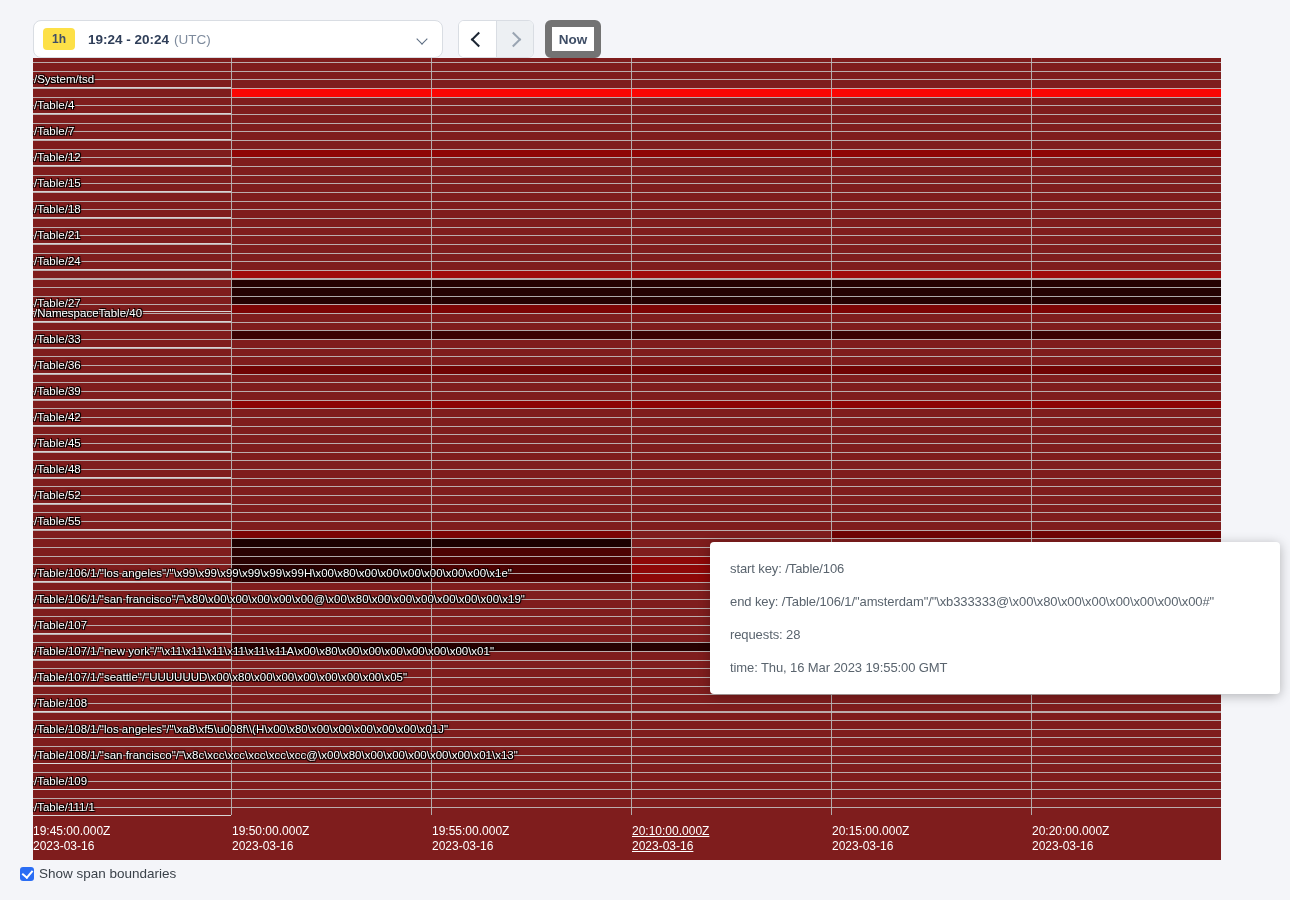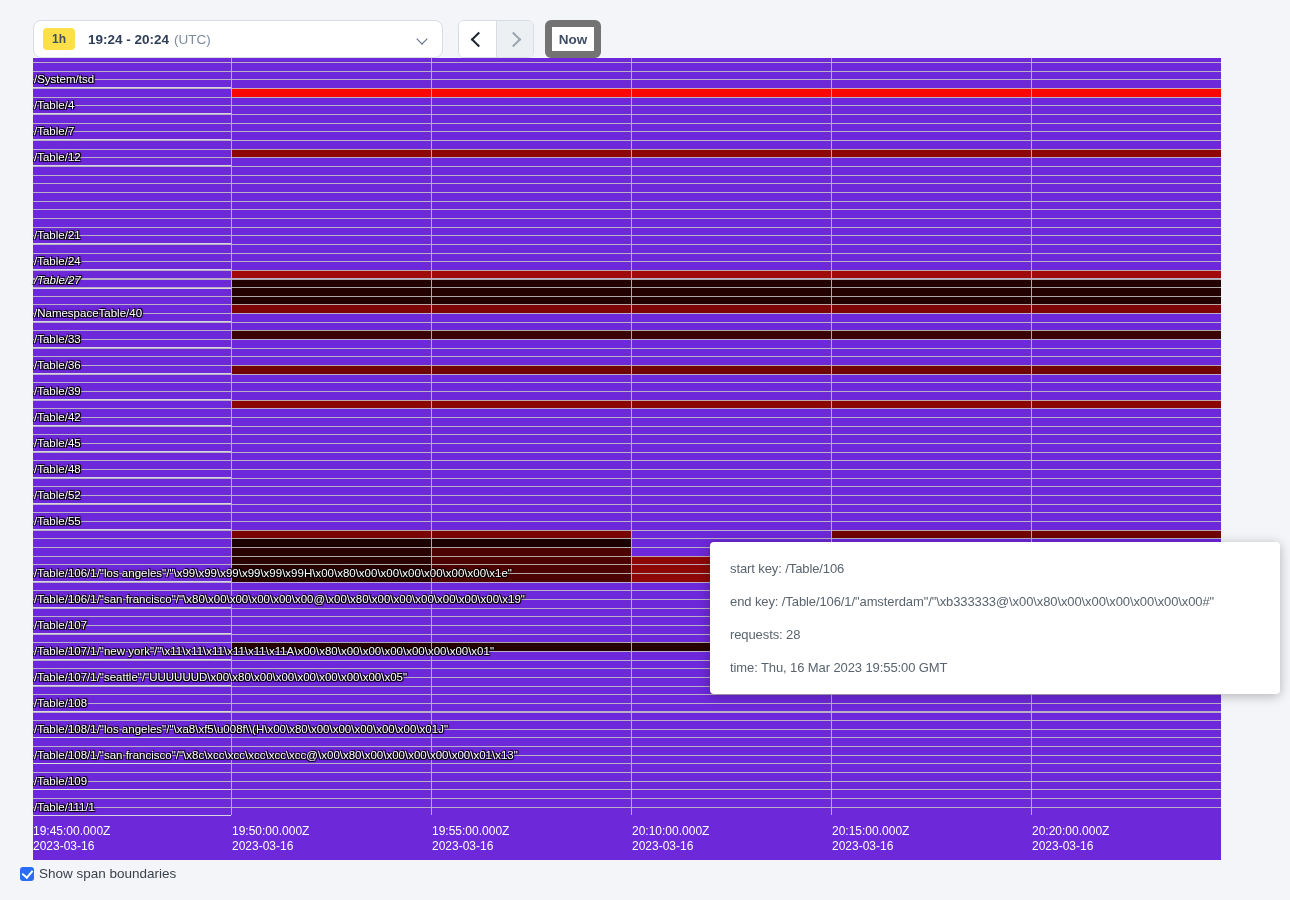--- a/index.html
+++ b/index.html
@@ -43,21 +43,21 @@
   .nav.next .chev{transform:rotate(225deg);margin-right:3px;border-width:2.6px;}
   .now-btn{
     position:absolute;left:545px;top:20px;width:56px;height:38px;
     background:#fff;border:7px solid #737373;border-radius:6px;box-sizing:border-box;
     font-family:"Liberation Sans",sans-serif;font-size:13.5px;font-weight:bold;color:#3f4e66;cursor:pointer;
   }
 
   
   .canvas{
     position:absolute;left:33px;top:58px;width:1188px;height:802px;
-    background:#6d28d9;
+    background:#7f1d1d;
   }
   .band{position:absolute;}
   .hlines{
     position:absolute;left:0;top:4px;width:100%;height:753px;
     background:repeating-linear-gradient(to bottom,
       rgba(198,198,198,0.85) 0px, rgba(198,198,198,0.85) 1px,
       transparent 1px, transparent 8.66px);
     pointer-events:none;
   }
   .vline{position:absolute;top:0;width:1px;height:757px;background:rgba(185,185,185,0.9);}
@@ -153,27 +153,33 @@
         </div>
         <div class="label-row" style="top: 30px;">
           <span>/Table/4</span>
         </div>
         <div class="label-row" style="top: 56px;">
           <span>/Table/7</span>
         </div>
         <div class="label-row" style="top: 82px;">
           <span>/Table/12</span>
         </div>
+        <div class="label-row" style="top: 108px;">
+          <span>/Table/15</span>
+        </div>
+        <div class="label-row" style="top: 134px;">
+          <span>/Table/18</span>
+        </div>
         <div class="label-row" style="top: 160px;">
           <span>/Table/21</span>
         </div>
         <div class="label-row" style="top: 186px;">
           <span>/Table/24</span>
         </div>
-        <div class="label-row" style="top: 205px; font-style: italic;">
+        <div class="label-row" style="top: 228px;">
           <span>/Table/27</span>
         </div>
         <div class="label-row" style="top: 238px;">
           <span>/NamespaceTable/40</span>
         </div>
         <div class="label-row" style="top: 264px;">
           <span>/Table/33</span>
         </div>
         <div class="label-row" style="top: 290px;">
           <span>/Table/36</span>
@@ -233,21 +239,21 @@
           <div>2023-03-16</div>
         </div>
         <div class="tick" style="left: 199px;">
           <div>19:50:00.000Z</div>
           <div>2023-03-16</div>
         </div>
         <div class="tick" style="left: 399px;">
           <div>19:55:00.000Z</div>
           <div>2023-03-16</div>
         </div>
-        <div class="tick" style="left: 599px;">
+        <div class="tick" style="left: 599px; text-decoration: underline;">
           <div>20:10:00.000Z</div>
           <div>2023-03-16</div>
         </div>
         <div class="tick" style="left: 799px;">
           <div>20:15:00.000Z</div>
           <div>2023-03-16</div>
         </div>
         <div class="tick" style="left: 999px;">
           <div>20:20:00.000Z</div>
           <div>2023-03-16</div>

